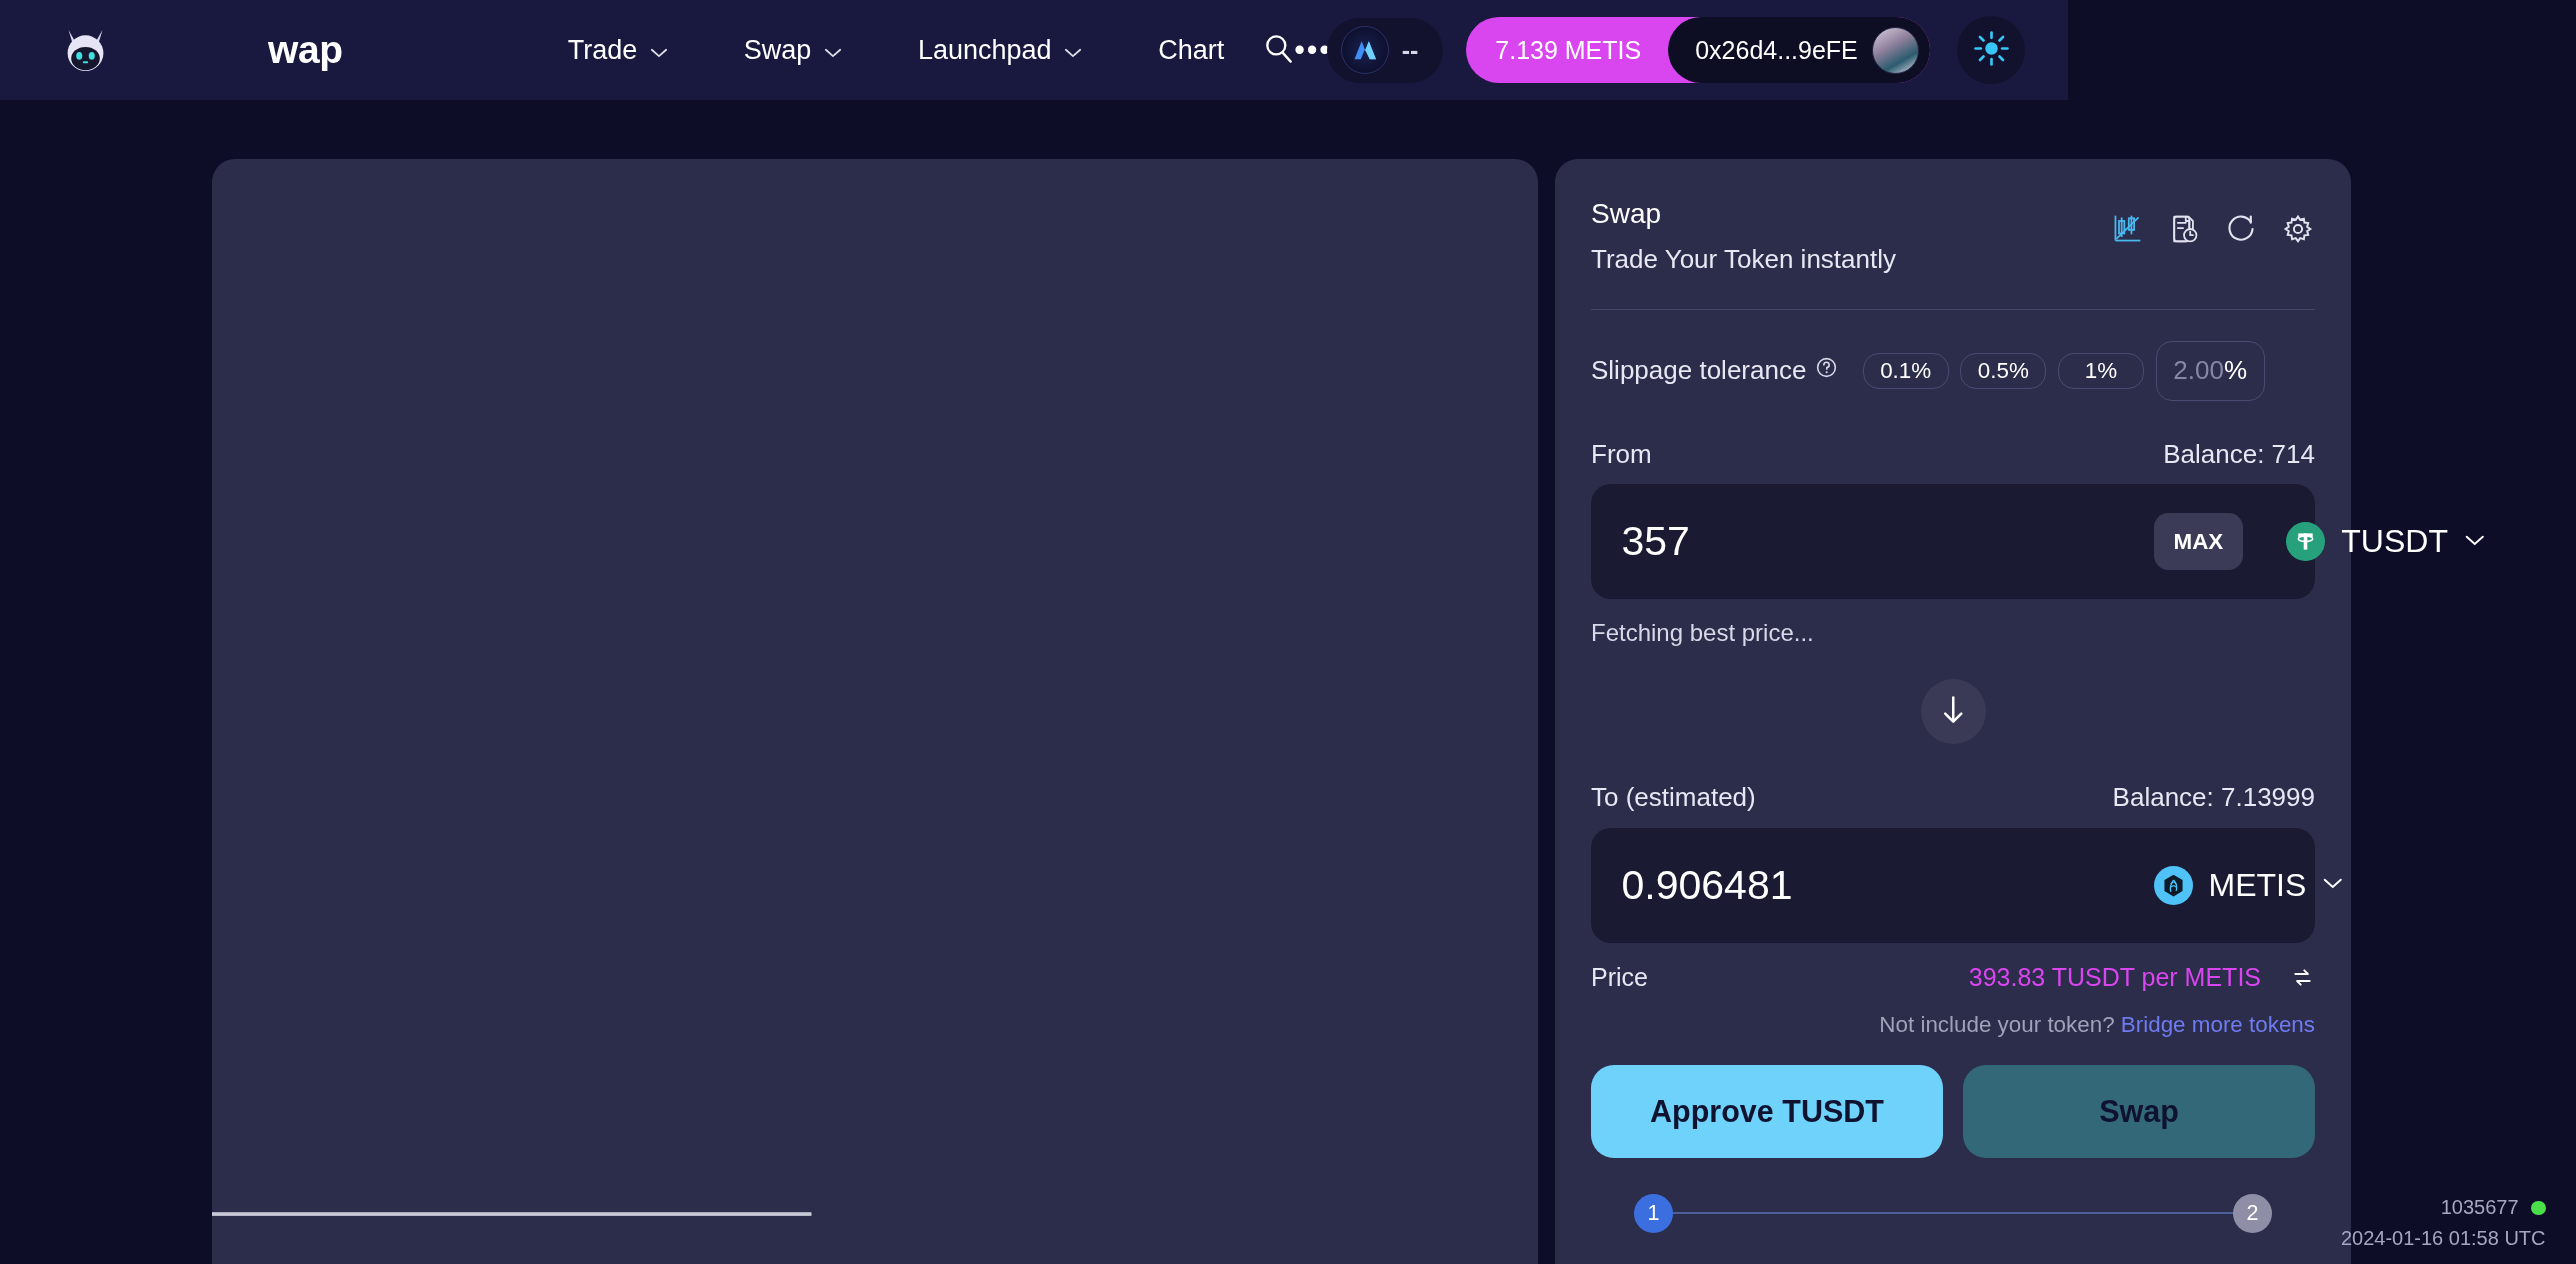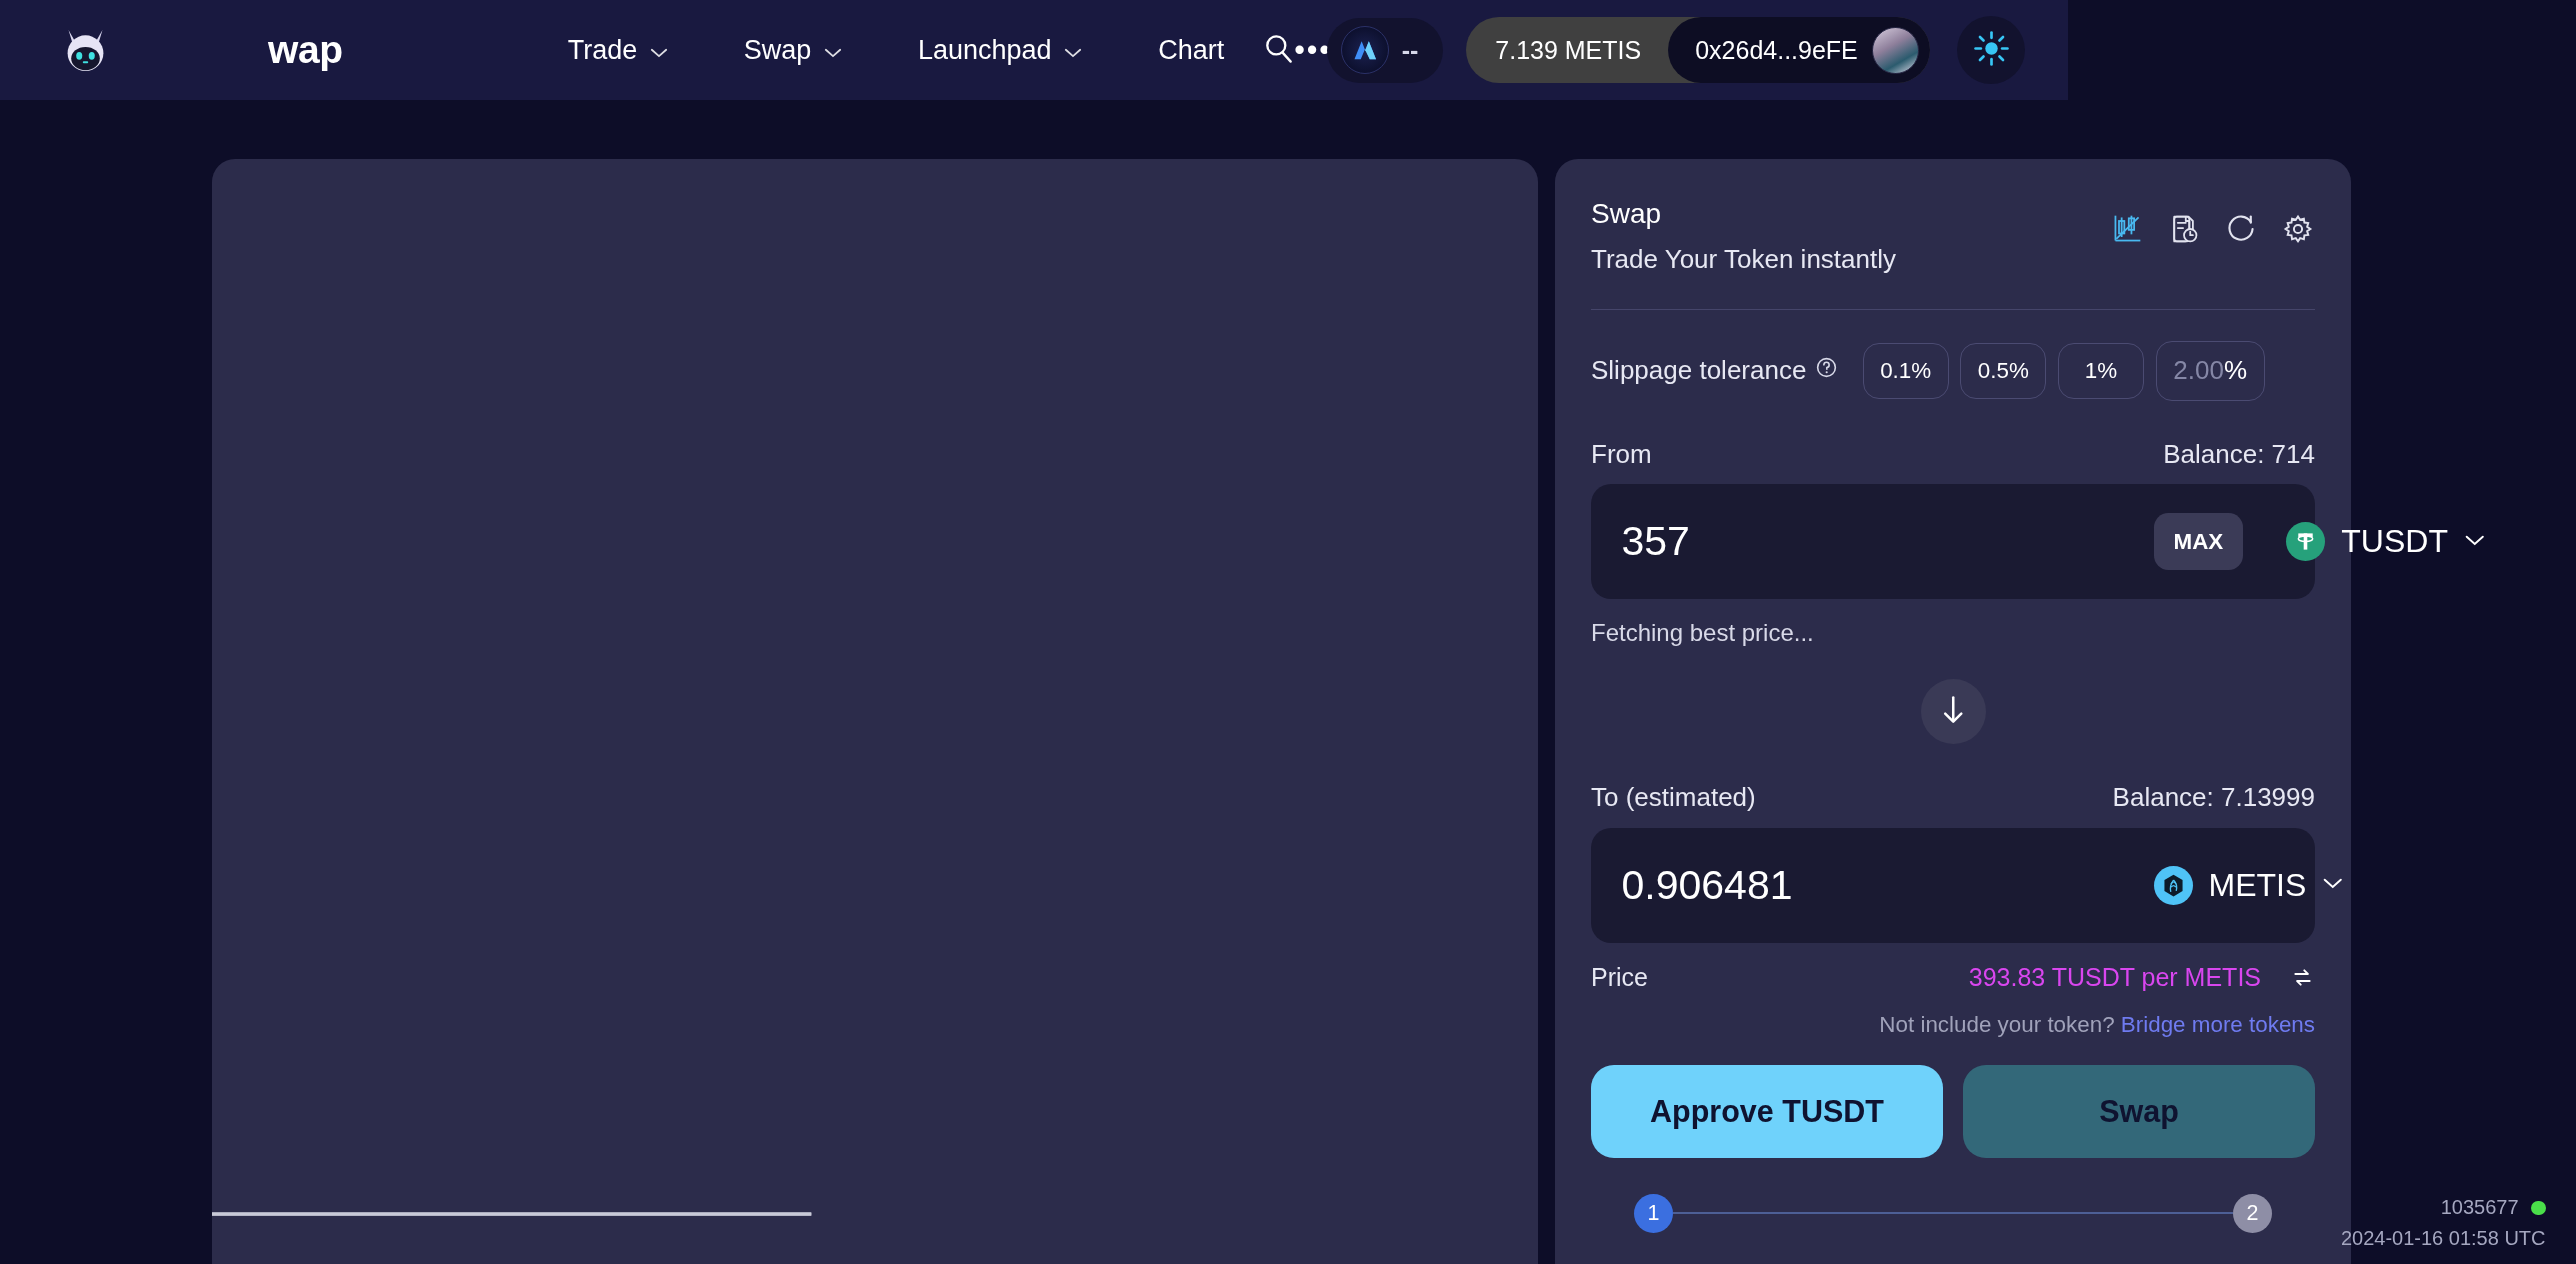--- a/index.html
+++ b/index.html
@@ -92,21 +92,21 @@
     display: flex; align-items: center; justify-content: center;
     border: 0.9px solid #2b3168;
   }
   .net-dashes { color: #d6d8ea; font-size: 25px; font-weight: 700; }
 
   .wallet-group {
     display: flex; align-items: center;
     margin-left: 23px;
     height: 66px;
     border-radius: 36px;
-    background: #404040;
+    background: #d946ef;
     cursor: pointer;
   }
   .wallet-balance {
     color: #ffffff;
     font-size: 25px;
     padding: 0 27px 0 29px;
     white-space: nowrap;
   }
   .wallet-address {
     display: flex; align-items: center;
@@ -175,21 +175,21 @@
     gap: 11.7px;
   }
   .slippage-label {
     color: #e7e8f3; font-size: 26px;
     display: flex; align-items: center; gap: 9px;
     margin-right: 12.6px;
   }
   .slip-btn {
     border: 0.9px solid #4b4b72;
     border-radius: 16px;
-    height: 56px;
+    height: 36px;
     min-width: 86px;
     display: flex; align-items: center; justify-content: center;
     color: #ffffff; font-size: 22.4px;
     cursor: pointer;
     padding: 0 16px;
   }
   .slip-input {
     border: 0.9px solid #4b4b72;
     border-radius: 16px;
     height: 60px;

